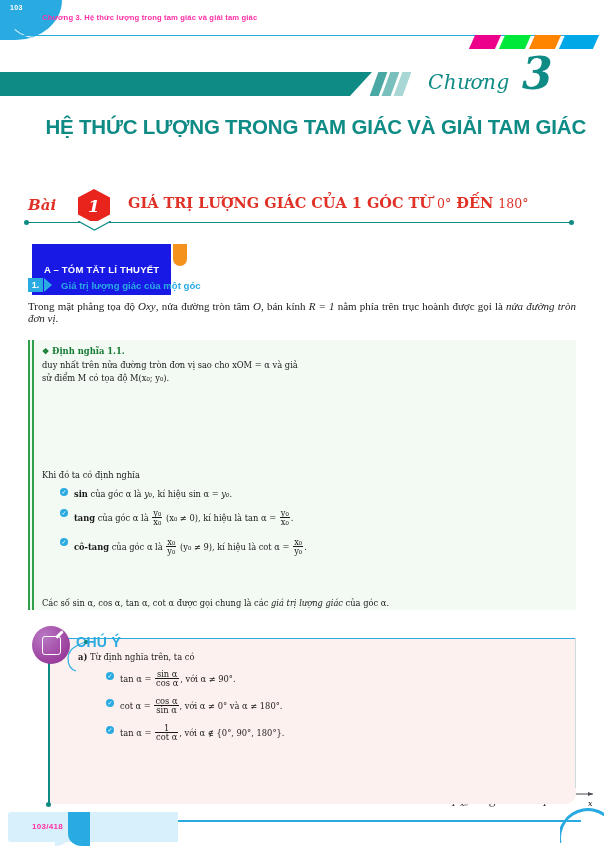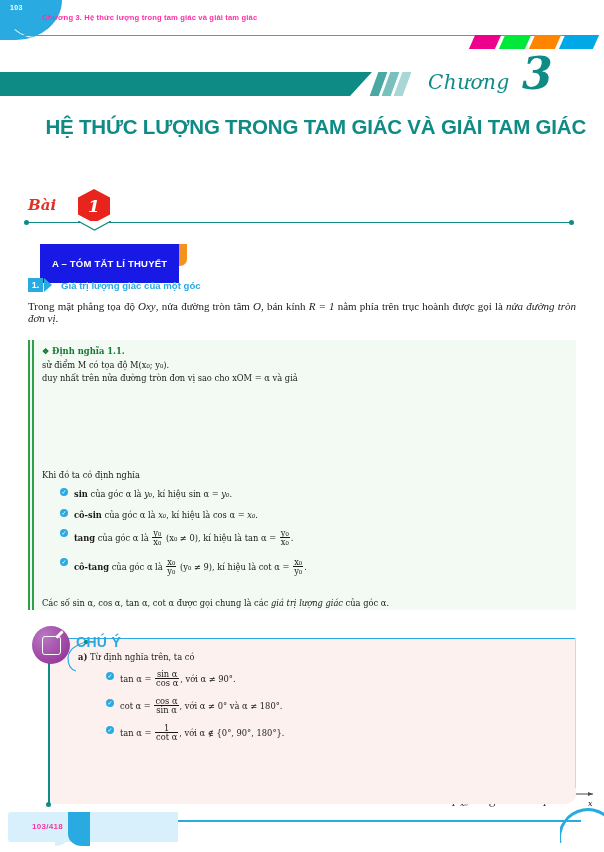--- a/index.html
+++ b/index.html
@@ -103,21 +103,21 @@
   }
   .lesson-rule:before{left:-2px;}
   .lesson-rule:after{right:-2px;}
   .lesson-notch-l{
     position:absolute;left:56px;top:31px;width:33px;height:10px;
   }
 
   
   .tabA{position:absolute;left:28px;top:244px;height:19px;}
   .tabA-box{
-    position:absolute;left:12px;top:0;height:19px;padding:10px 12px;
+    position:absolute;left:4px;top:0;height:19px;padding:16px 12px;
     background:#1919e6;display:flex;align-items:center;
   }
   .tabA-box span{
     font-family:"Liberation Sans",sans-serif;font-weight:700;
     font-size:9.5px;color:#ffffff;letter-spacing:.2px;white-space:nowrap;
   }
   .tabA-flag{
     position:absolute;left:145px;top:0;width:14px;height:22px;
     background:#f5921e;
     border-bottom-right-radius:7px;border-bottom-left-radius:7px;
@@ -292,20 +292,26 @@
   </div>
   <div class="chap-word">Chương</div>
   <div class="chap-num">3</div>
   <div class="chap-h1">HỆ THỨC LƯỢNG TRONG TAM GIÁC VÀ GIẢI TAM GIÁC</div>
 
   <div class="lesson">
     <div class="lesson-word">Bài</div>
     <div class="hexbadge">
       <span>1</span>
     </div>
+    <div class="lesson-title">
+      <span>GIÁ TRỊ LƯỢNG GIÁC CỦA 1 GÓC TỪ</span>
+      <span class="deg">0°</span>
+      <span>ĐẾN</span>
+      <span class="deg">180°</span>
+    </div>
     <div class="lesson-rule"></div>
     <svg class="lesson-notch-l" viewBox="0 0 33 10">
       <polyline points="0,0 16.5,9 33,0" fill="#ffffff" stroke="#0f8b85" stroke-width="1.1"></polyline>
     </svg>
   </div>
 
   <div class="tabA">
     <div class="tabA-flag"></div>
     <div class="tabA-box">
       <span>A – TÓM TẮT LÍ THUYẾT</span>
@@ -325,22 +331,22 @@
   <div class="defbox">
     <div class="defbox-bar"></div>
     <div class="defbox-bar2"></div>
 
     <div class="def-title">
       <span class="def-diamond">❖</span>
       <span>Định nghĩa 1.1.</span>
     </div>
 
     <div class="def-body">
+      <div>duy nhất trên nửa đường tròn đơn vị sao cho xOM = α và giả</div>
       <div>sử điểm M có tọa độ M(x₀; y₀).</div>
-      <div>duy nhất trên nửa đường tròn đơn vị sao cho xOM = α và giả</div>
     </div>
 
     <svg class="diagram" viewBox="0 0 155 112">
 
       <line x1="4" y1="96" x2="150" y2="96" stroke="#4b4b52" stroke-width="1.1"></line>
       <polygon points="150,96 145,94 145,98" fill="#4b4b52"></polygon>
       <line x1="56" y1="100" x2="56" y2="10" stroke="#4b4b52" stroke-width="1.1"></line>
       <polygon points="56,10 54,15 58,15" fill="#4b4b52"></polygon>
 
       <path d="M10,96 A46,46 0 0 1 102,96" fill="none" stroke="#2b2b30" stroke-width="1.1"></path>
@@ -372,24 +378,20 @@
 
     <div class="def-khido">Khi đó ta có định nghĩa</div>
 
     <div class="def-list">
 
       <div class="def-li">
         <span class="chk">✓</span>
         <b>sin</b><span> của góc α là </span><i class="it">y₀</i><span>, kí hiệu sin α = </span><i class="it">y₀</i><span>.</span>
       </div>
 
-      <div class="def-li">
-        <span class="chk">✓</span>
-        <b>cô-sin</b><span> của góc α là </span><i class="it">x₀</i><span>, kí hiệu là cos α = </span><i class="it">x₀</i><span>.</span>
-      </div>
 
       <div class="def-li" style="margin-bottom:11px">
         <span class="chk">✓</span>
         <b>tang</b><span> của góc α là </span><span class="frac"><span class="n it">y₀</span><span class="d it">x₀</span></span><span> (x₀ ≠ 0), kí hiệu là tan α = </span><span class="frac"><span class="n it">y₀</span><span class="d it">x₀</span></span><span>.</span>
       </div>
 
       <div class="def-li">
         <span class="chk">✓</span>
         <b>cô-tang</b><span> của góc α là </span><span class="frac"><span class="n it">x₀</span><span class="d it">y₀</span></span><span> (y₀ ≠ 9), kí hiệu là cot α = </span><span class="frac"><span class="n it">x₀</span><span class="d it">y₀</span></span><span>.</span>
       </div>

